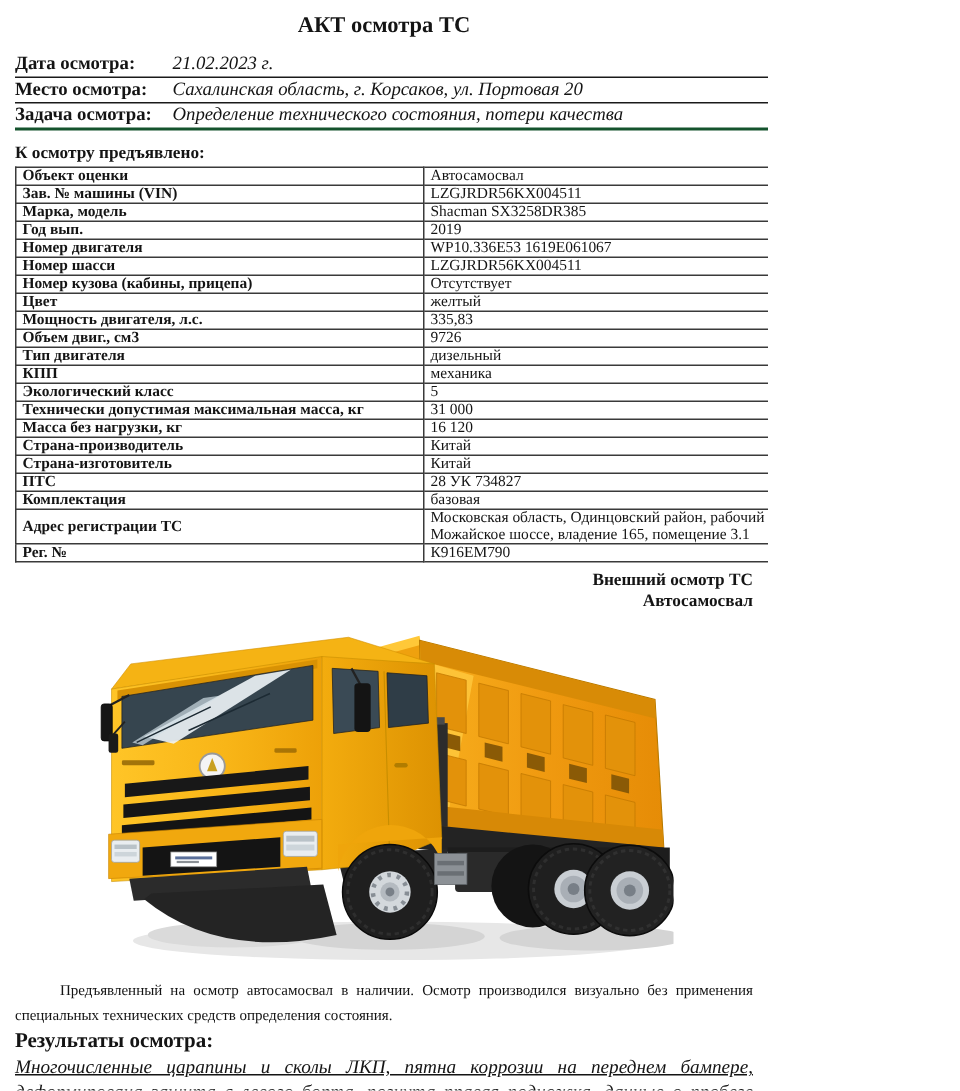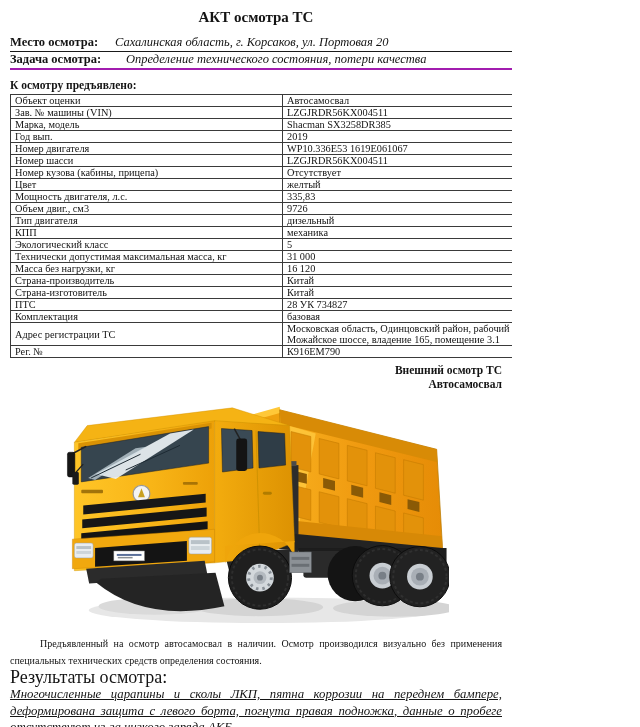--- a/index.html
+++ b/index.html
@@ -13,57 +13,61 @@
   .page { width:512px; height:727px; padding:8px 10px 0 10px; overflow:hidden; }
 
   .doc-title {
     text-align:center; font-weight:bold; font-size:15px; line-height:18px;
     margin-bottom:9px;
   }
 
   
   .meta { width:620px; }
   .meta-row { display:flex; align-items:flex-end; padding:1px 0 2px 0; border-bottom:1px solid #1a1a1a; }
-  .meta-row.thick { border-bottom:2px solid #a21caf;gap:11px; }
+  .meta-row.thick { border-bottom:2px solid #14532d; }
   .meta-label { width:105px; font-weight:bold; font-size:12.5px; line-height:13px; }
   .meta-value { font-style:italic; font-size:12.5px; line-height:13px; }
 
   .presented { font-weight:bold; font-size:11.5px; margin:9px 0 3px 0; }
 
   
   table.vehicle { width:620px; border-collapse:collapse; table-layout:fixed; }
   table.vehicle td {
     border:1px solid #3a3a3a;
     font-size:10.3px; line-height:11px;
     padding:0 4px; vertical-align:middle;
     overflow:hidden;
   }
-  table.vehicle td.c1 { width:272px; font-weight:normal; }
+  table.vehicle td.c1 { width:272px; font-weight:bold; }
 
   .insp-head { text-align:right; font-weight:bold; font-size:11.5px; line-height:14px; margin-top:5px; }
 
   .truck-wrap { text-align:center; margin-top:4px; height:234px; }
   .truck-wrap svg { display:inline-block; }
 
   .footer { margin-top:6px; }
   .footer p.lead { font-size:10px; line-height:17px; text-align:justify; text-indent:30px; }
-  .footer .results-label { font-weight:normal; font-size:18px; line-height:17px; }
+  .footer .results-label { font-weight:bold; font-size:14px; line-height:17px; }
   .footer .results-text {
     font-style:italic; font-size:12.8px; line-height:16.5px;
     text-decoration:underline; text-align:justify;
   }
 </style>
 </head>
 <body>
 
 <div class="page">
 
   <div class="doc-title">АКТ осмотра ТС</div>
 
   <div class="meta">
+    <div class="meta-row">
+      <div class="meta-label">Дата осмотра:</div>
+      <div class="meta-value">21.02.2023 г.</div>
+    </div>
     <div class="meta-row">
       <div class="meta-label">Место осмотра:</div>
       <div class="meta-value">Сахалинская область, г. Корсаков, ул. Портовая 20</div>
     </div>
     <div class="meta-row thick">
       <div class="meta-label">Задача осмотра:</div>
       <div class="meta-value">Определение технического состояния, потери качества</div>
     </div>
   </div>
 

